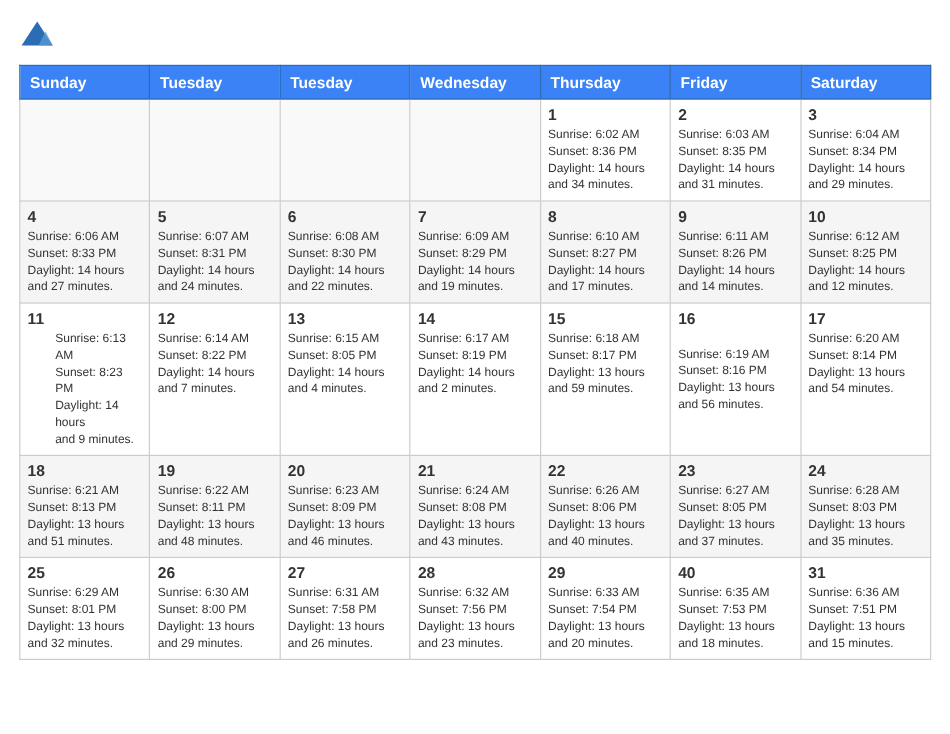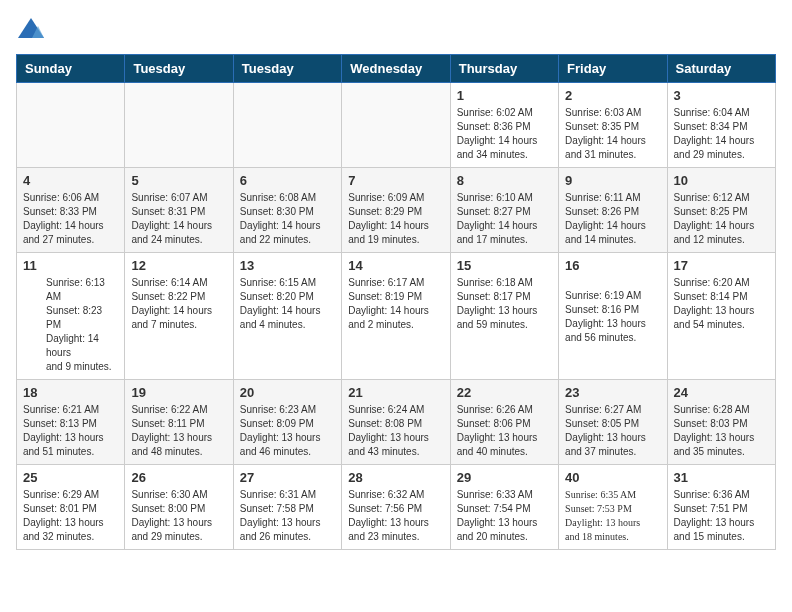--- a/index.html
+++ b/index.html
@@ -51,21 +51,21 @@
     }
     .calendar-subtitle {
       font-size: 16px;
       color: #333;
     }
     table {
       width: 100%;
       border-collapse: collapse;
     }
     thead tr th {
-      background-color: #0c4a6e;
+      background-color: #3b82f6;
       color: #fff;
       text-align: left;
       padding: 6px 8px;
       font-size: 13px;
       font-weight: bold;
       border: 1px solid #2a6db5;
     }
     tbody tr td {
       border: 1px solid #ccc;
       vertical-align: top;
@@ -219,21 +219,21 @@
         <td>
           <span class="day-number">12</span>
           <div class="day-info" style="white-space: pre-line;">Sunrise: 6:14 AM
 Sunset: 8:22 PM
 Daylight: 14 hours
 and 7 minutes.</div>
         </td>
         <td>
           <span class="day-number">13</span>
           <div class="day-info" style="white-space: pre-line;">Sunrise: 6:15 AM
-Sunset: 8:20 PM
+Sunset: 8:05 PM
 Daylight: 14 hours
 and 4 minutes.</div>
         </td>
         <td>
           <span class="day-number">14</span>
           <div class="day-info" style="white-space: pre-line;">Sunrise: 6:17 AM
 Sunset: 8:19 PM
 Daylight: 14 hours
 and 2 minutes.</div>
         </td>
@@ -341,21 +341,21 @@
         </td>
         <td>
           <span class="day-number">29</span>
           <div class="day-info" style="white-space: pre-line;">Sunrise: 6:33 AM
 Sunset: 7:54 PM
 Daylight: 13 hours
 and 20 minutes.</div>
         </td>
         <td>
           <span class="day-number">40</span>
-          <div class="day-info" style="white-space: pre-line; font-family: Liberation Serif, serif;">Sunrise: 6:35 AM
+          <div class="day-info" style="white-space: pre-line;">Sunrise: 6:35 AM
 Sunset: 7:53 PM
 Daylight: 13 hours
 and 18 minutes.</div>
         </td>
         <td>
           <span class="day-number">31</span>
           <div class="day-info" style="white-space: pre-line;">Sunrise: 6:36 AM
 Sunset: 7:51 PM
 Daylight: 13 hours
 and 15 minutes.</div>

